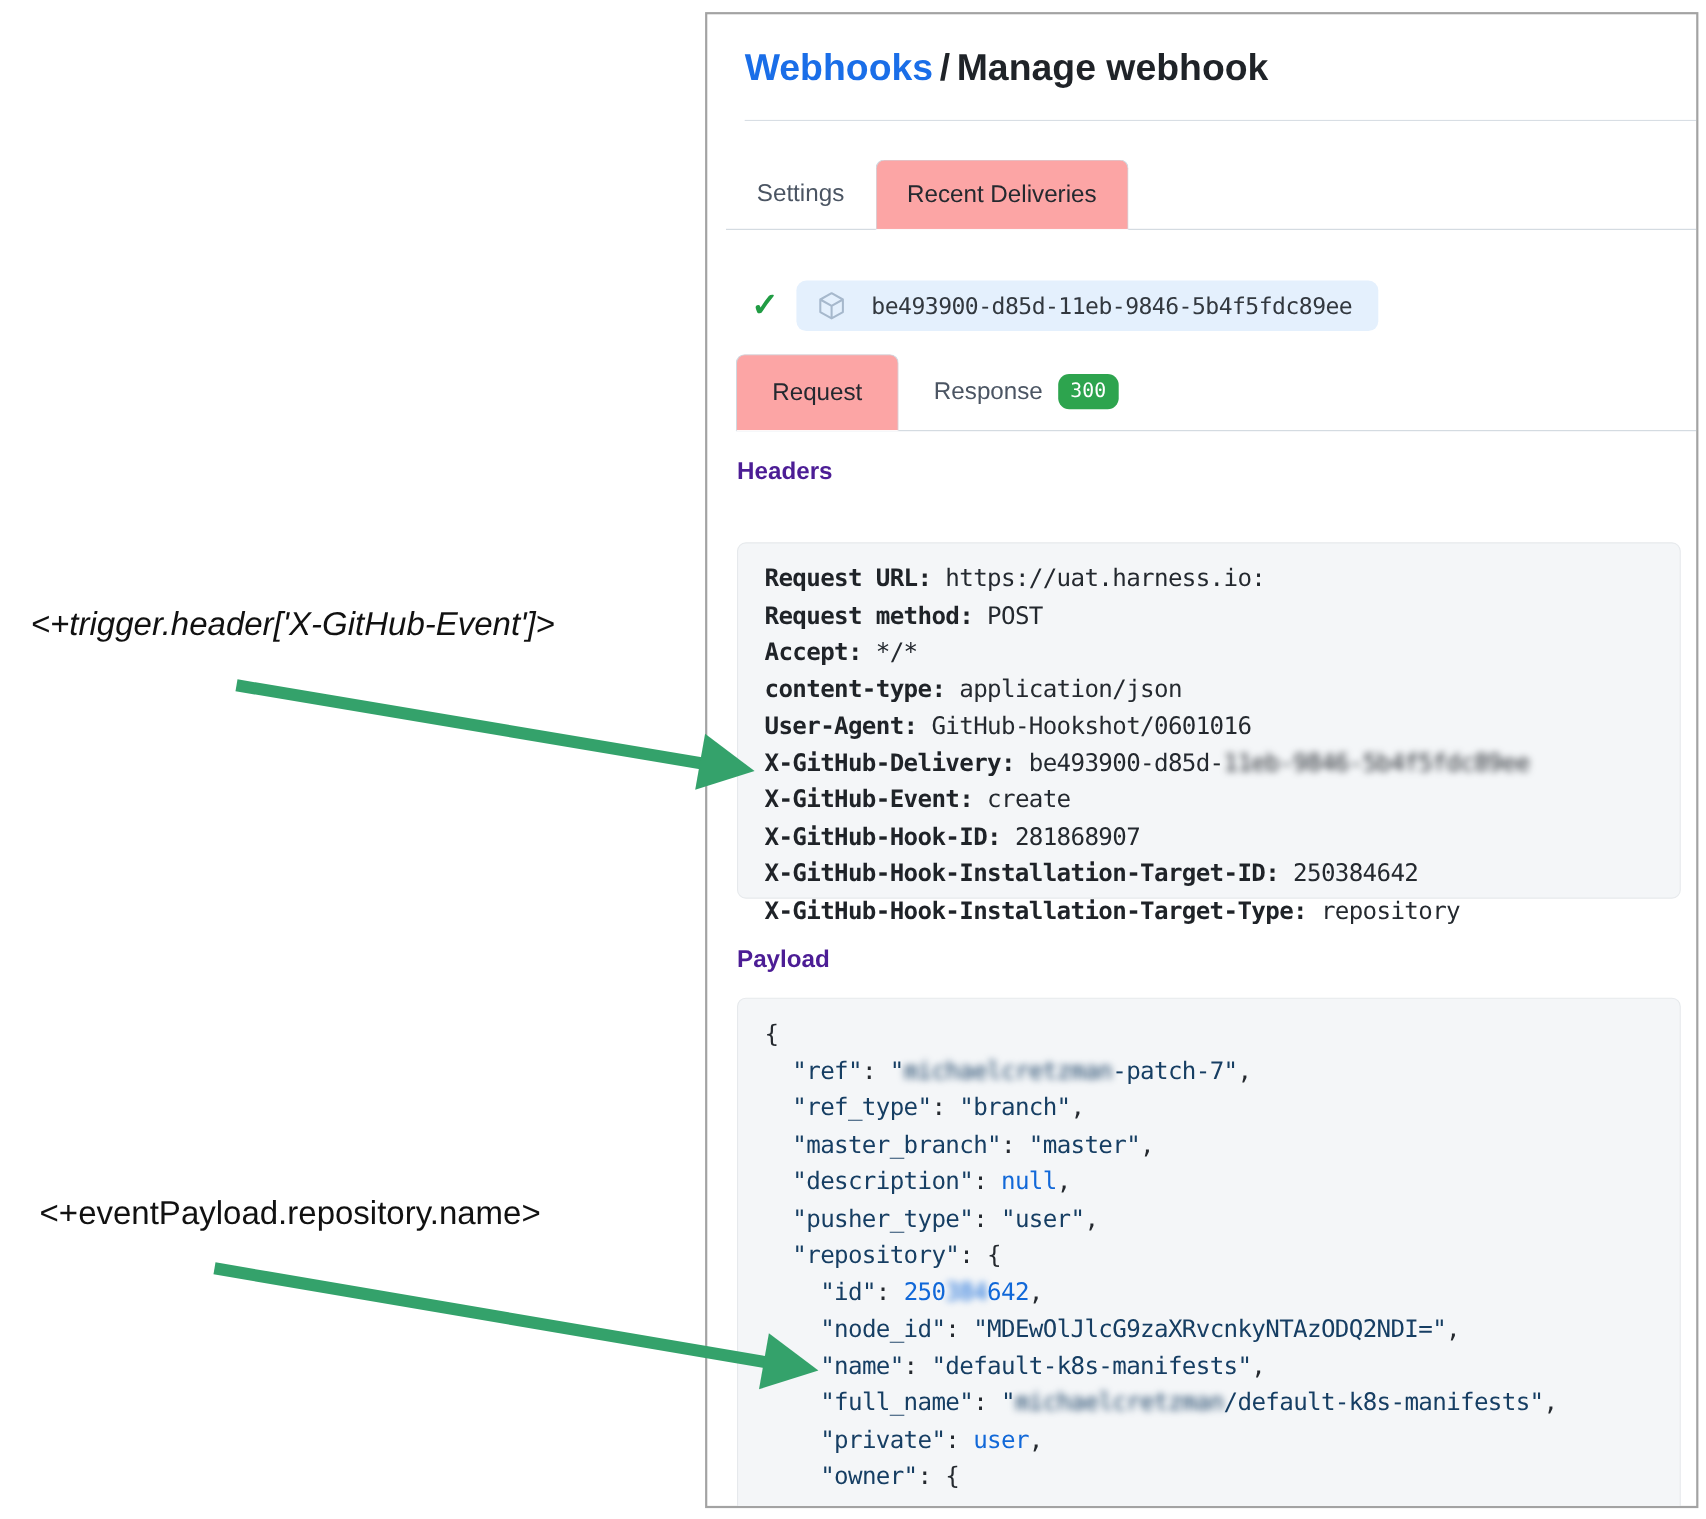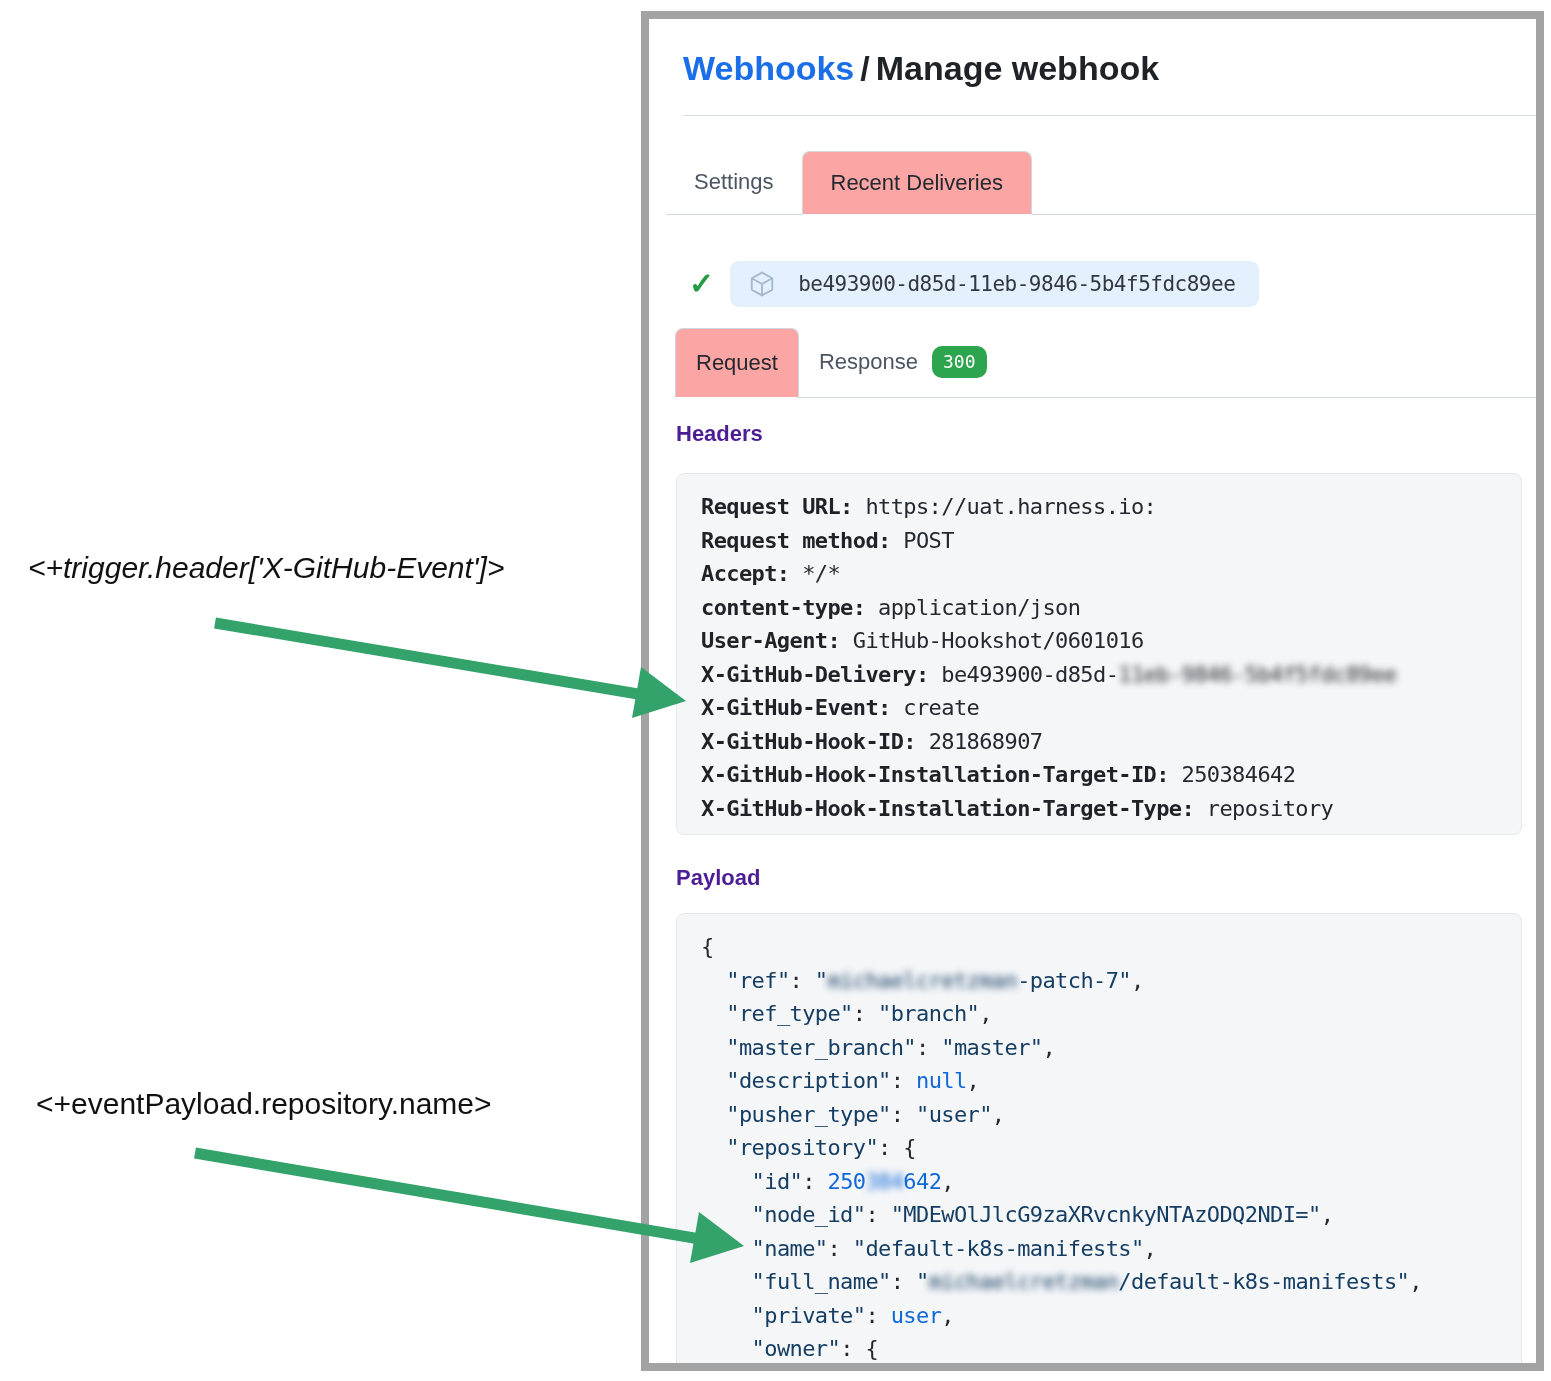--- a/index.html
+++ b/index.html
@@ -16,41 +16,41 @@
   #annot-1 { left:28px; top:551px;font-style:italic; }
   #annot-2 { left:36px; top:1087px; }
   #arrow-layer {
     position:absolute; left:0; top:0; width:1551px; height:1381px;
     z-index:5; pointer-events:none;
   }
 
   
   .panel {
     position:absolute; left:641px; top:11px; width:903px; height:1360px;
-    background:#ffffff; border:8px solid #a3a3a3; overflow:hidden; z-index:1;
+    background:#ffffff; border:2px solid #a3a3a3; overflow:hidden; z-index:1;
   }
 
   .breadcrumb { position:absolute; left:34px; top:30px; font-size:34px; font-weight:600; }
   .breadcrumb a { color:#1a6ee8; text-decoration:none; cursor:pointer; }
   .breadcrumb .sep { color:#1f2328; font-weight:600; padding:0 6px; }
   .breadcrumb .current { color:#1f2328; }
 
   .title-rule { position:absolute; left:34px; right:0; top:96px; border-top:1px solid #d8dee4; }
 
   
   .tabbar { position:absolute; right:0; border-bottom:1px solid #d0d7de; display:flex; align-items:flex-end; }
   #main-tabs { left:17px; top:132px; height:64px; }
   #sub-tabs  { left:26px; top:309px; height:70px; }
 
   .tab {
     font-size:22px; color:#4b5563; padding:0 28px; cursor:pointer;
     display:flex; align-items:center; height:100%;
   }
   #main-tabs .tab { height:64px; }
-  #sub-tabs  .tab { height:70px; padding:0 20px;margin-top:44px; }
+  #sub-tabs  .tab { height:70px; padding:0 32px;margin-top:44px; }
   .tab.active {
     background:#fca5a5; border:1px solid #d0d7de; border-bottom:1px solid #ffffff;
     border-radius:8px 8px 0 0; margin-bottom:-1px; color:#24292f; height:calc(100% + 1px);
   }
   .badge {
     display:inline-block; margin-left:14px; background:#2da44e; color:#ffffff;
     font-family:"DejaVu Sans Mono", monospace; font-size:18px; line-height:1;
     padding:7px 11px; border-radius:10px;
   }
 
@@ -69,21 +69,21 @@
   
   .section-heading { position:absolute; left:27px; font-size:22px; font-weight:bold; color:#4c1d95; }
   #headers-heading { top:402px; }
   #payload-heading { top:846px; }
 
   
   .code-box {
     position:absolute; left:27px; right:14px; background:#f4f6f8;
     border:1px solid #e6e9ec; border-radius:8px; padding:16px 24px;
   }
-  #headers-box { top:454px; height:362px; }
+  #headers-box { top:480px; height:324px; }
   #payload-box { top:894px; height:486px; }
 
   .hdr-line, .code-line {
     font-family:"DejaVu Sans Mono", monospace; font-size:22px; line-height:33.5px;
     white-space:pre; letter-spacing:-0.6px;
   }
   .hdr-key { font-weight:bold; color:#1f2328; }
   .hdr-val { color:#24292f; }
 
   .tok-p { color:#24292f; }

